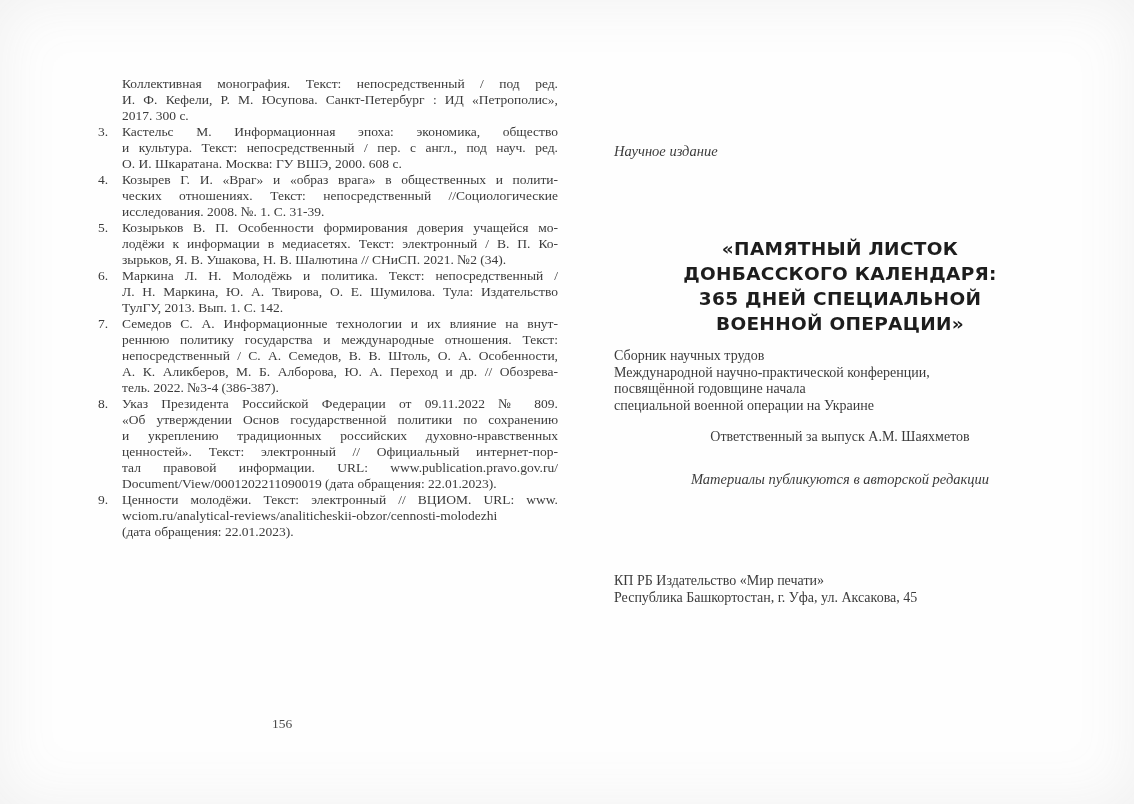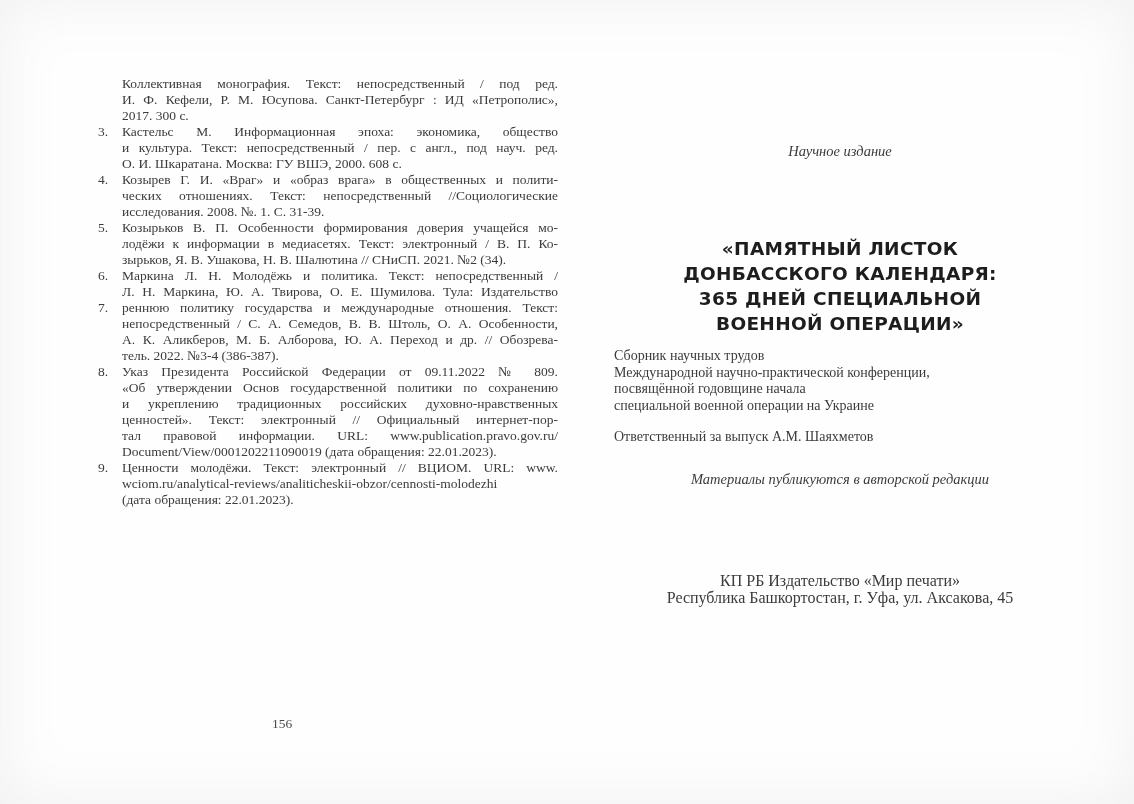--- a/index.html
+++ b/index.html
@@ -60,21 +60,21 @@
     left: 614px;
     top: 0;
     width: 452px;
     height: 804px;
     color: #3b3b3b;
   }
   .edition-note {
     position: absolute;
     top: 143px;
     width: 100%;
-    text-align: center;
+    text-align: left;
     font-style: italic;
     font-size: 14.5px;
     font-family: Liberation Serif, serif;
   }
   .book-title {
     position: absolute;
     top: 236px;
     width: 100%;
     text-align: center;
     font-family: "DejaVu Sans", sans-serif;
@@ -89,36 +89,36 @@
     top: 348px;
     width: 100%;
     text-align: left;
     font-size: 14px;
     line-height: 16.5px;
   }
   .responsible {
     position: absolute;
     top: 429px;
     width: 100%;
+    text-align: center;
     font-size: 14px;
   }
   .materials-note {
     position: absolute;
     top: 471px;
     width: 100%;
     text-align: center;
     font-style: italic;
     font-size: 14.5px;
   }
   .publisher {
     position: absolute;
     top: 572px;
     width: 100%;
-    text-align: center;
-    font-size: 16px;
+    font-size: 14px;
     line-height: 17px;
   }
 </style>
 </head>
 <body>
 
 <div class="spread">
 
   <div class="page-left">
     <div class="refs">
@@ -152,25 +152,27 @@
             <div class="ref-line">Козырьков В. П. Особенности формирования доверия учащейся мо-</div>
             <div class="ref-line">лодёжи к информации в медиасетях. Текст: электронный / В. П. Ко-</div>
             <div class="ref-line last">зырьков, Я. В. Ушакова, Н. В. Шалютина // СНиСП. 2021. №2 (34).</div>
           </div>
         </div>
         <div class="ref">
           <span class="ref-num">6.</span>
           <div class="ref-body">
             <div class="ref-line">Маркина Л. Н. Молодёжь и политика. Текст: непосредственный /</div>
             <div class="ref-line">Л. Н. Маркина, Ю. А. Твирова, О. Е. Шумилова. Тула: Издательство</div>
+            <div class="ref-line last">ТулГУ, 2013. Вып. 1. С. 142.</div>
           </div>
         </div>
         <div class="ref">
           <span class="ref-num">7.</span>
           <div class="ref-body">
+            <div class="ref-line">Семедов С. А. Информационные технологии и их влияние на внут-</div>
             <div class="ref-line">реннюю политику государства и международные отношения. Текст:</div>
             <div class="ref-line">непосредственный / С. А. Семедов, В. В. Штоль, О. А. Особенности,</div>
             <div class="ref-line">А. К. Аликберов, М. Б. Алборова, Ю. А. Переход и др. // Обозрева-</div>
             <div class="ref-line last">тель. 2022. №3-4 (386-387).</div>
           </div>
         </div>
         <div class="ref">
           <span class="ref-num">8.</span>
           <div class="ref-body">
             <div class="ref-line">Указ Президента Российской Федерации от 09.11.2022 № 809.</div>

